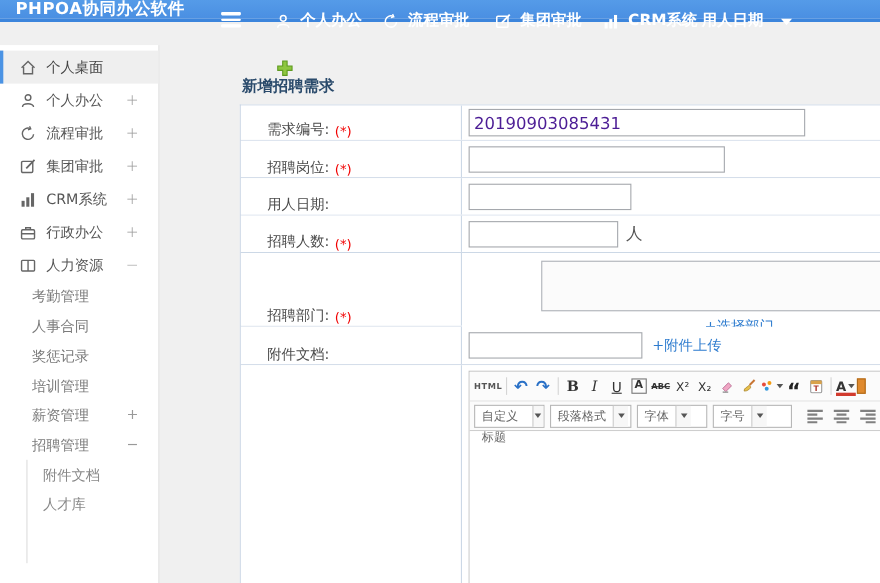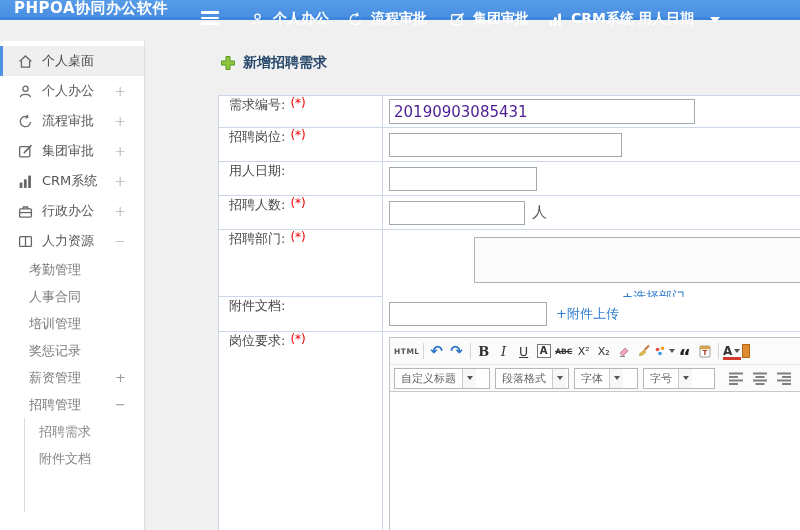--- a/index.html
+++ b/index.html
@@ -29,29 +29,29 @@
   .side-item.active { background:#efefef; border-left:3px solid #4b93e4; padding-left:15px; color:#444; }
   .sub-item { position:relative; height:27px; display:flex; align-items:center;
     padding-left:29px; font-size:13px; color:#7b7b7b; cursor:pointer; }
   .sub-item .expand { position:absolute; right:18px; color:#999; font-size:13px; }
   .sub2-wrap { margin-left:24px; border-left:1px solid #ddd; padding-bottom:40px; }
   .sub2-item { height:27px; display:flex; align-items:center; padding-left:14px;
     font-size:13px; color:#888; cursor:pointer; }
 
   
   .main { position:absolute; left:146px; top:41px; width:654px; height:489px; }
-  .page-title { position:absolute; left:74px; top:13px; display:flex; align-items:center; }
+  .page-title { position:absolute; left:74px; top:13px; display:flex; align-items:center;flex-direction:column; }
   .page-title svg { margin-right:7px; }
   .page-title span { font-size:14px; font-weight:bold; color:#2a4a6b; }
 
   .form-table { position:absolute; left:72px; top:54px; width:700px;
     border-top:1px solid #ccd8e6; border-left:1px solid #ccd8e6; background:#fff; }
   .frow { display:flex; border-bottom:1px solid #ccd8e6; }
-  .fcell-label { width:164px; flex:none; border-right:1px solid #ccd8e6;
-    display:flex; align-items:flex-start; padding-left:10px; font-size:13px; color:#4a4a4a; background:#fff; }
+  .fcell-label { width:201px; flex:none; border-right:1px solid #ccd8e6;
+    display:flex; align-items:flex-end; padding-left:24px; font-size:13px; color:#4a4a4a; background:#fff; }
   .fcell-label .req { color:#f10000; margin-left:5px; font-size:12px; }
   .fcell-value { flex:1; display:flex; align-items:center; padding-left:6px; background:#fff; }
   .r1{height:32px} .r2{height:34px} .r3{height:34px} .r4{height:34px} .r5{height:67px} .r6{height:35px} .r7{height:352px}
   .txt-input { border:1px solid #a5a8ad; height:25px; padding:0 4px; font-size:15px; color:#4c1d95;
     font-family:"DejaVu Sans",sans-serif; background:#fff; }
   .suffix { margin-left:7px; font-size:15px; color:#555; }
   .dept-col { display:flex; flex-direction:column; padding-top:7px; align-self:flex-start; }
   .dept-area { width:360px; height:46px; border:1px solid #aeb2b8; background:#fbfbfb; resize:none; }
   .form-link { font-size:13px; color:#2e7ccf; text-decoration:none; margin-top:5px; display:inline-block; cursor:pointer; }
   .inline-link { margin:0 0 0 9px; }
@@ -75,21 +75,21 @@
   .t-quote { font-size:19px; font-weight:bold; color:#222; line-height:8px; padding-top:9px; }
   .t-fc { font-size:12px; font-weight:bold; position:relative; }
   .t-fc .bar { position:absolute; left:1px; right:1px; bottom:2px; height:3px; background:#d23b2e; }
   .mini-caret { width:0; height:0; border-left:3.5px solid transparent; border-right:3.5px solid transparent;
     border-top:4px solid #555; margin-left:2px; }
   .t-partial { width:8px; height:14px; background:#e08a2e; border:1px solid #b06a1a; flex:none; }
   .ke-select { display:flex; border:1px solid #b7b7b7; background:#fff; height:21px; flex:none; margin-right:5px; cursor:pointer; }
   .ke-select .txt { padding:0 6px; font-size:11px; color:#666; line-height:19px; }
   .ke-select .caretbox { width:14px; border-left:1px solid #ccc; background:#f7f7f7;
     display:flex; align-items:center; justify-content:center; }
-  .w1{width:96px} .w2{width:74px} .w3{width:64px} .w4{width:72px}
+  .w1{width:64px} .w2{width:74px} .w3{width:64px} .w4{width:72px}
   .align-group { display:flex; gap:6px; margin-left:7px; }
   .align-btn { width:18px; height:18px; display:flex; align-items:center; justify-content:center; cursor:pointer; flex:none; }
   .edit-area { height:290px; background:#fff; }
 </style>
 </head>
 <body>
 
 <div class="topbar">
   <div class="brand">PHPOA协同办公软件</div>
   <div class="hamburger">
@@ -203,40 +203,40 @@
     <span class="expand">−</span>
   </div>
 
   <div class="sub-item">
     <span>考勤管理</span>
   </div>
   <div class="sub-item">
     <span>人事合同</span>
   </div>
   <div class="sub-item">
+    <span>奖惩记录</span>
+  </div>
+  <div class="sub-item">
     <span>培训管理</span>
-  </div>
-  <div class="sub-item">
-    <span>奖惩记录</span>
   </div>
   <div class="sub-item">
     <span>薪资管理</span>
     <span class="expand">+</span>
   </div>
   <div class="sub-item">
     <span>招聘管理</span>
     <span class="expand">−</span>
   </div>
 
   <div class="sub2-wrap">
     <div class="sub2-item">
-      <span>招聘需求</span>
+      <span>附件文档</span>
     </div>
     <div class="sub2-item">
-      <span>附件文档</span>
+      <span>人才库</span>
     </div>
   </div>
 </div>
 
 <div class="main">
 
   <div class="page-title">
     <svg width="16" height="16" viewBox="0 0 16 16">
       <path d="M6 1.5 H10 V6 H14.5 V10 H10 V14.5 H6 V10 H1.5 V6 H6 Z" fill="#8dc63f" stroke="#5f9a21" stroke-width="1"></path>
     </svg>

